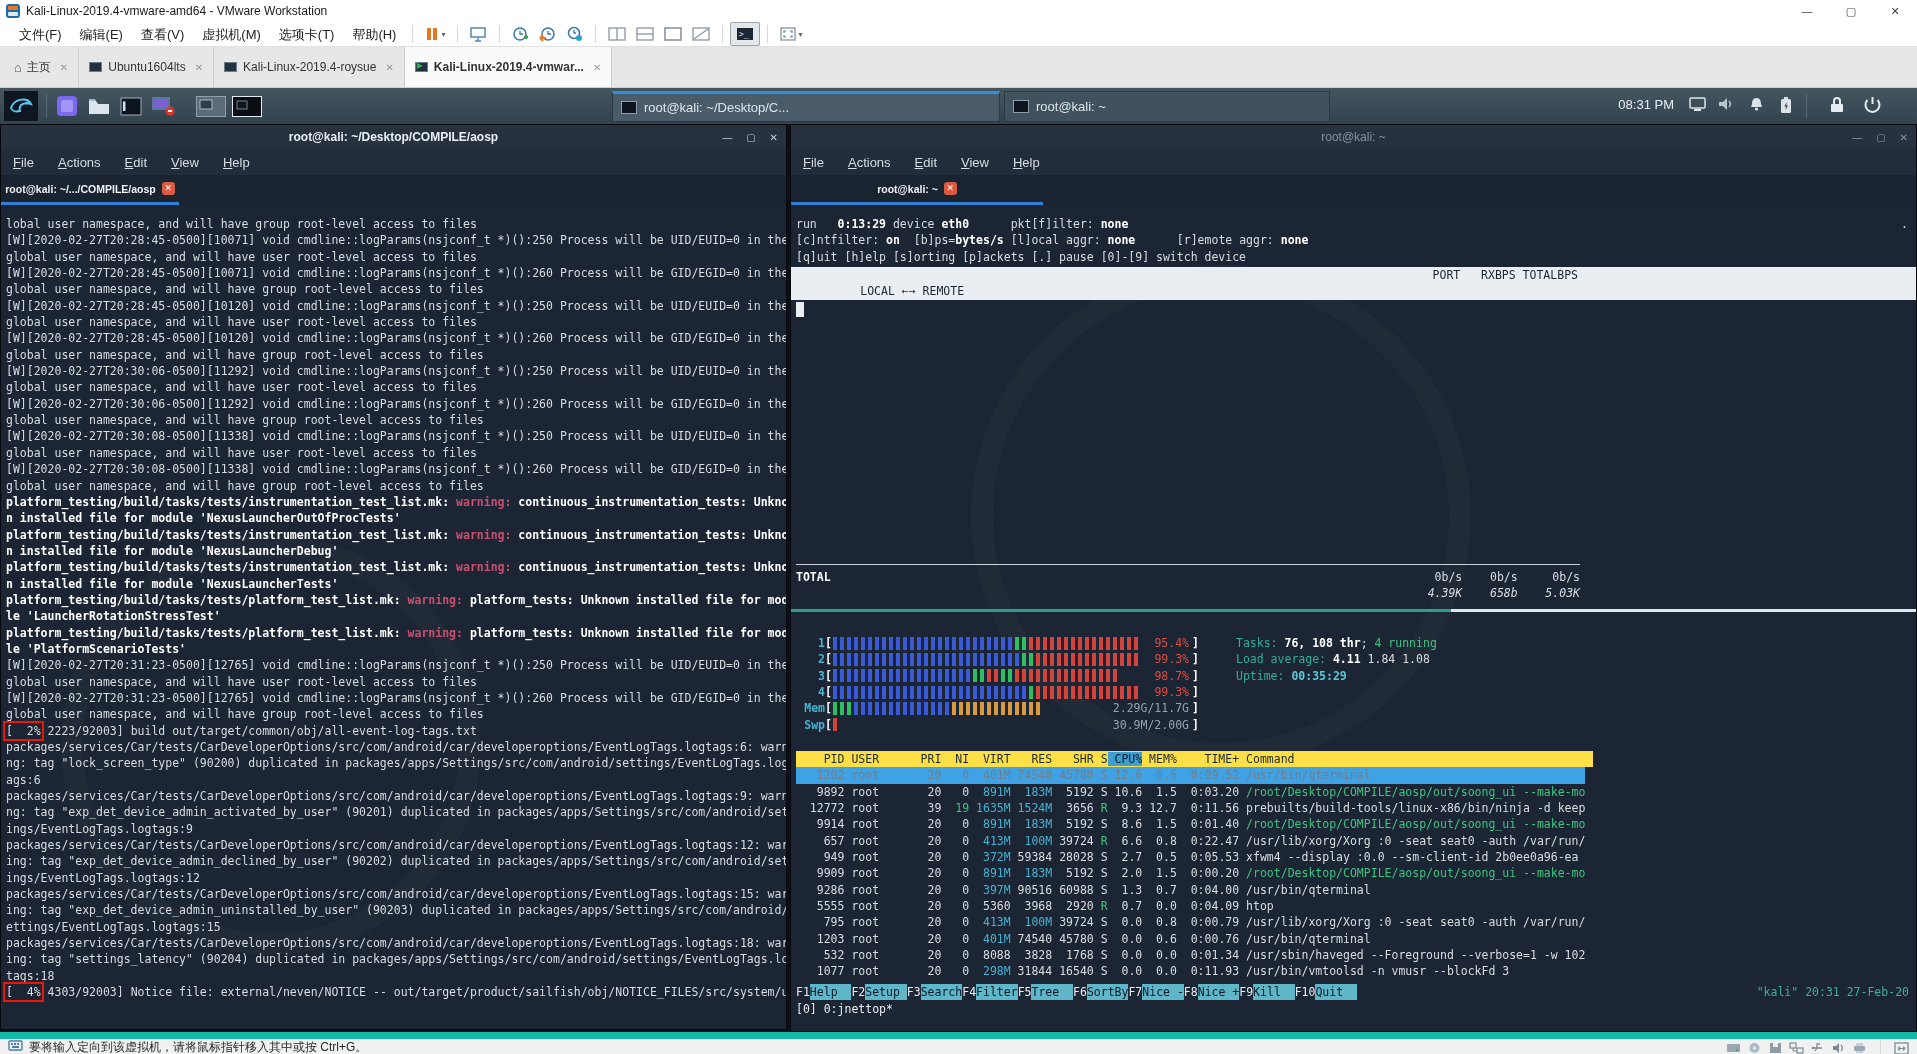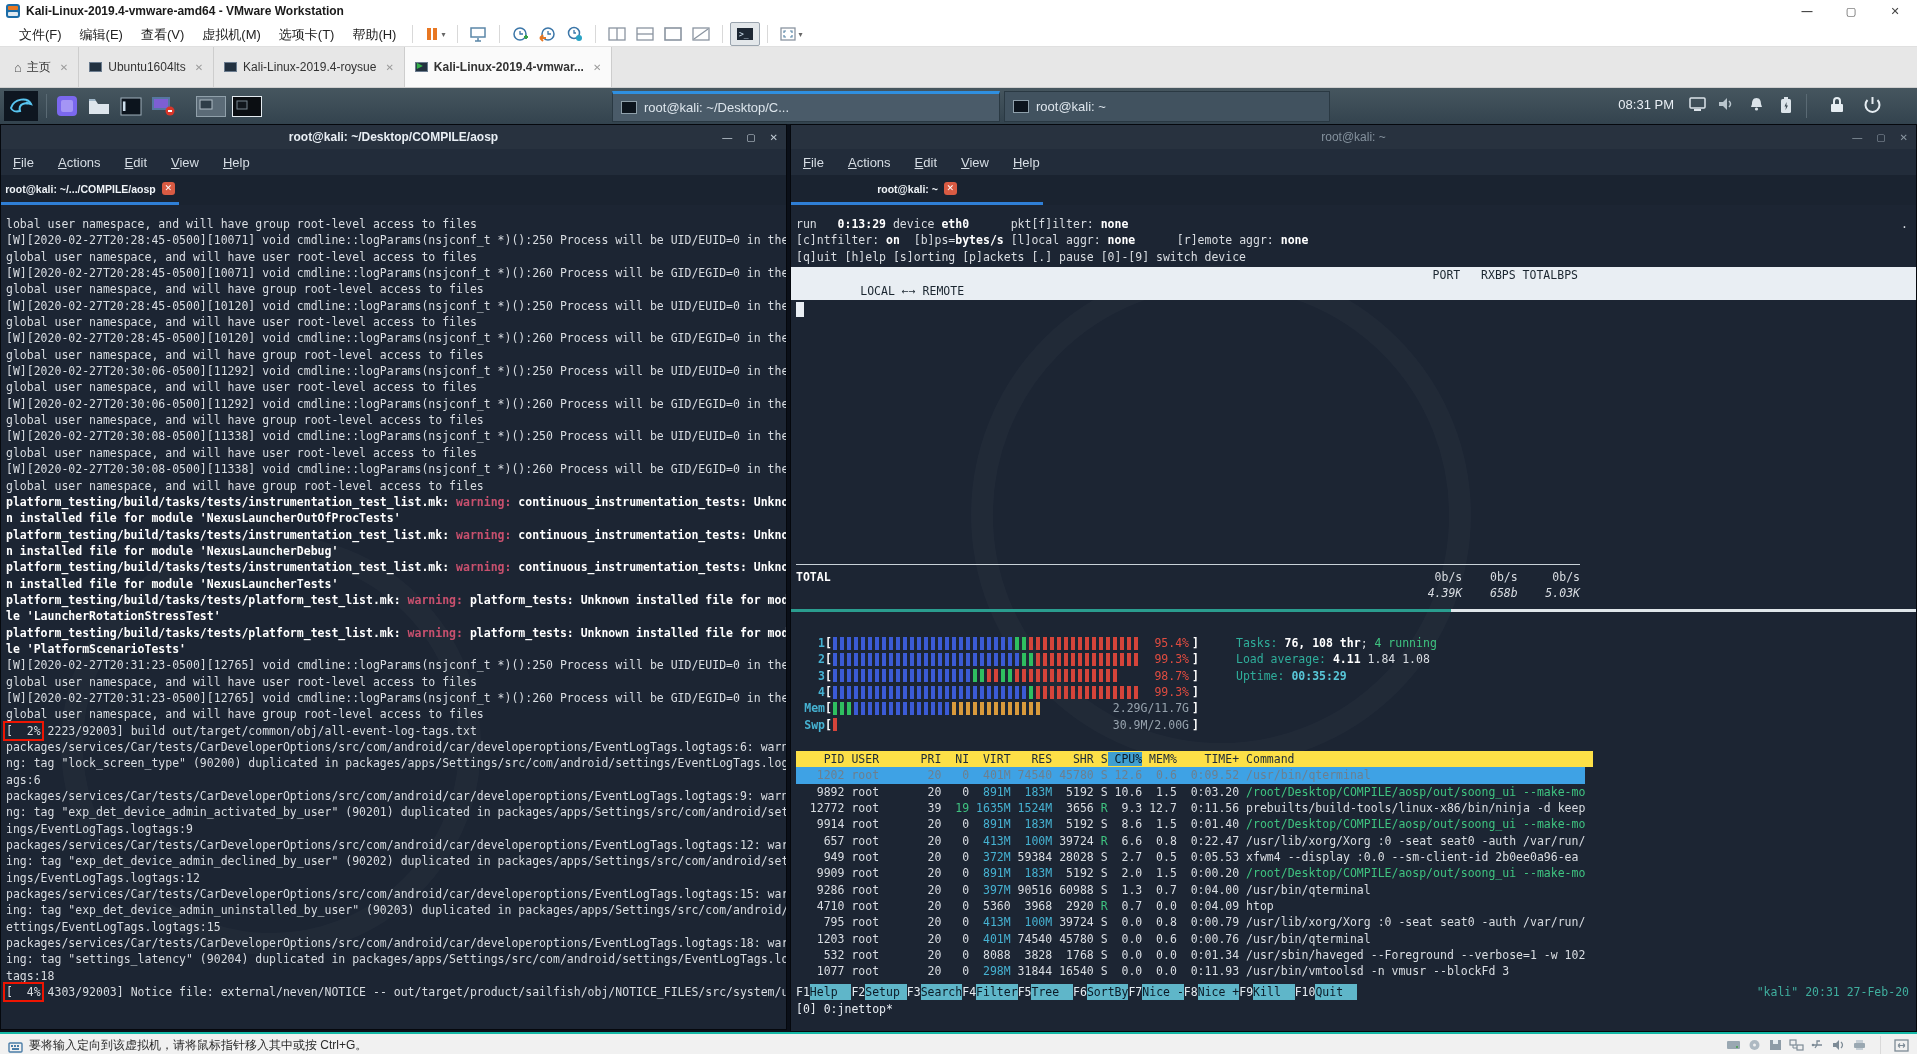--- a/index.html
+++ b/index.html
@@ -1,20 +1,20 @@
 <!DOCTYPE html>
 <html><head>
 <meta charset="utf-8">
 <style>
   * { margin:0; padding:0; box-sizing:border-box; }
   html,body { width:1917px; height:1054px; overflow:hidden; background:#000;
     font-family:"Liberation Sans","DejaVu Sans",sans-serif; }
 
   
-  .vm-titlebar { height:22px; background:#ffffff; display:flex; align-items:center; padding-left:6px;font-weight:bold; }
+  .vm-titlebar { height:22px; background:#ffffff; display:flex; align-items:center; padding-left:6px; }
   .vm-appicon { width:14px; height:14px; border-radius:3px; background:#1b6ca8; position:relative; margin-right:6px; }
   .vm-appicon:before { content:""; position:absolute; left:2px; top:2px; width:10px; height:4px; background:#e87722; border-radius:1px; }
   .vm-appicon:after { content:""; position:absolute; left:2px; top:8px; width:10px; height:4px; background:#dfe9f0; border-radius:1px; }
   .vm-title { font-size:12px; color:#1a1a1a; }
   .winbtns { margin-left:auto; display:flex; }
   .winbtn { width:44px; height:22px; display:flex; align-items:center; justify-content:center; font-size:11px; color:#444; }
 
   .vm-menubar { height:25px; background:#ffffff; border-bottom:1px solid #e0e0e0; display:flex; align-items:center; padding-left:10px; }
   .vm-menu { font-size:13px; color:#222; padding:0 9px; }
   .tb-sep { width:1px; height:18px; background:#d9d9d9; margin:0 7px; }
@@ -106,21 +106,21 @@
   .p-row { white-space:pre; height:16.35px; width:789px; }
   .p-row.sel { background:#3ea2e5; }
   .p-row.sel span { color:#6e7f8d !important; font-weight:normal; }
   #fbar { position:absolute; left:5px; top:779px; right:7px; display:flex; white-space:pre; }
   .fk { color:#e8edf2; }
   .fv { background:#5fb6c9; color:#0b1a26; }
   .fdate { margin-left:auto; color:#3fae9e; }
   #sstatus { position:absolute; left:5px; top:796px; color:#e8edf2; white-space:pre; }
 
   
-  .vm-statusbar { height:22px; background:#f1f1f1; border-top:2px solid #14b8a6; display:flex; align-items:flex-end; padding:0 8px; }
+  .vm-statusbar { height:22px; background:#f1f1f1; border-top:7px solid #14b8a6; display:flex; align-items:flex-start; padding:0 8px; }
   .sb-hint { font-size:12px; color:#2a2a2a; margin-left:6px; }
   .sb-icons { margin-left:auto; display:flex; align-items:center; gap:6px; }
   svg { display:block; }
 </style>
 </head>
 <body>
 
 <div class="vm-titlebar">
   <div class="vm-appicon"></div>
   <div class="vm-title">Kali-Linux-2019.4-vmware-amd64 - VMware Workstation</div>
@@ -723,21 +723,21 @@
       <div id="htable">
           <div class="h-row"><span>    PID USER      PRI  NI  VIRT   RES   SHR S</span><span class="sort"> CPU%</span><span> MEM%    TIME+ Command</span></div>
           <div class="p-row sel"><span>   1202 root       20</span><span>   0</span><span class="cyv">  401M</span><span> 74540</span><span> 45780</span><span> S</span><span> 12.6  0.6  0:09.52</span><span> /usr/bin/qterminal</span></div>
           <div class="p-row"><span>   9892 root       20</span><span>   0</span><span class="cyv">  891M</span><span class="cyv">  183M</span><span>  5192</span><span> S</span><span> 10.6  1.5  0:03.20</span><span class="gn"> /root/Desktop/COMPILE/aosp/out/soong_ui --make-mo</span></div>
           <div class="p-row"><span>  12772 root       39</span><span class="gn">  19</span><span class="cyv"> 1635M</span><span class="cyv"> 1524M</span><span>  3656</span><span class="gn"> R</span><span>  9.3 12.7  0:11.56</span><span> prebuilts/build-tools/linux-x86/bin/ninja -d keep</span></div>
           <div class="p-row"><span>   9914 root       20</span><span>   0</span><span class="cyv">  891M</span><span class="cyv">  183M</span><span>  5192</span><span> S</span><span>  8.6  1.5  0:01.40</span><span class="gn"> /root/Desktop/COMPILE/aosp/out/soong_ui --make-mo</span></div>
           <div class="p-row"><span>    657 root       20</span><span>   0</span><span class="cyv">  413M</span><span class="cyv">  100M</span><span> 39724</span><span class="gn"> R</span><span>  6.6  0.8  0:22.47</span><span> /usr/lib/xorg/Xorg :0 -seat seat0 -auth /var/run/</span></div>
           <div class="p-row"><span>    949 root       20</span><span>   0</span><span class="cyv">  372M</span><span> 59384</span><span> 28028</span><span> S</span><span>  2.7  0.5  0:05.53</span><span> xfwm4 --display :0.0 --sm-client-id 2b0ee0a96-ea</span></div>
           <div class="p-row"><span>   9909 root       20</span><span>   0</span><span class="cyv">  891M</span><span class="cyv">  183M</span><span>  5192</span><span> S</span><span>  2.0  1.5  0:00.20</span><span class="gn"> /root/Desktop/COMPILE/aosp/out/soong_ui --make-mo</span></div>
           <div class="p-row"><span>   9286 root       20</span><span>   0</span><span class="cyv">  397M</span><span> 90516</span><span> 60988</span><span> S</span><span>  1.3  0.7  0:04.00</span><span> /usr/bin/qterminal</span></div>
-          <div class="p-row"><span>   4710 root       20</span><span>   0</span><span>  5360</span><span>  3968</span><span>  2920</span><span class="gn"> R</span><span>  0.7  0.0  0:04.09</span><span> htop</span></div>
+          <div class="p-row"><span>   5555 root       20</span><span>   0</span><span>  5360</span><span>  3968</span><span>  2920</span><span class="gn"> R</span><span>  0.7  0.0  0:04.09</span><span> htop</span></div>
           <div class="p-row"><span>    795 root       20</span><span>   0</span><span class="cyv">  413M</span><span class="cyv">  100M</span><span> 39724</span><span> S</span><span>  0.0  0.8  0:00.79</span><span> /usr/lib/xorg/Xorg :0 -seat seat0 -auth /var/run/</span></div>
           <div class="p-row"><span>   1203 root       20</span><span>   0</span><span class="cyv">  401M</span><span> 74540</span><span> 45780</span><span> S</span><span>  0.0  0.6  0:00.76</span><span> /usr/bin/qterminal</span></div>
           <div class="p-row"><span>    532 root       20</span><span>   0</span><span>  8088</span><span>  3828</span><span>  1768</span><span> S</span><span>  0.0  0.0  0:01.34</span><span> /usr/sbin/haveged --Foreground --verbose=1 -w 102</span></div>
           <div class="p-row"><span>   1077 root       20</span><span>   0</span><span class="cyv">  298M</span><span> 31844</span><span> 16540</span><span> S</span><span>  0.0  0.0  0:11.93</span><span> /usr/bin/vmtoolsd -n vmusr --blockFd 3</span></div>
         </div>
       <div id="fbar"><span class="fk">F1</span><span class="fv">Help  </span><span class="fk">F2</span><span class="fv">Setup </span><span class="fk">F3</span><span class="fv">Search</span><span class="fk">F4</span><span class="fv">Filter</span><span class="fk">F5</span><span class="fv">Tree  </span><span class="fk">F6</span><span class="fv">SortBy</span><span class="fk">F7</span><span class="fv">Nice -</span><span class="fk">F8</span><span class="fv">Nice +</span><span class="fk">F9</span><span class="fv">Kill  </span><span class="fk">F10</span><span class="fv">Quit  </span><span class="fdate">"kali" 20:31 27-Feb-20</span></div>
       <div id="sstatus">[0] 0:jnettop*</div>
     </div>
   </div>
 </div>

